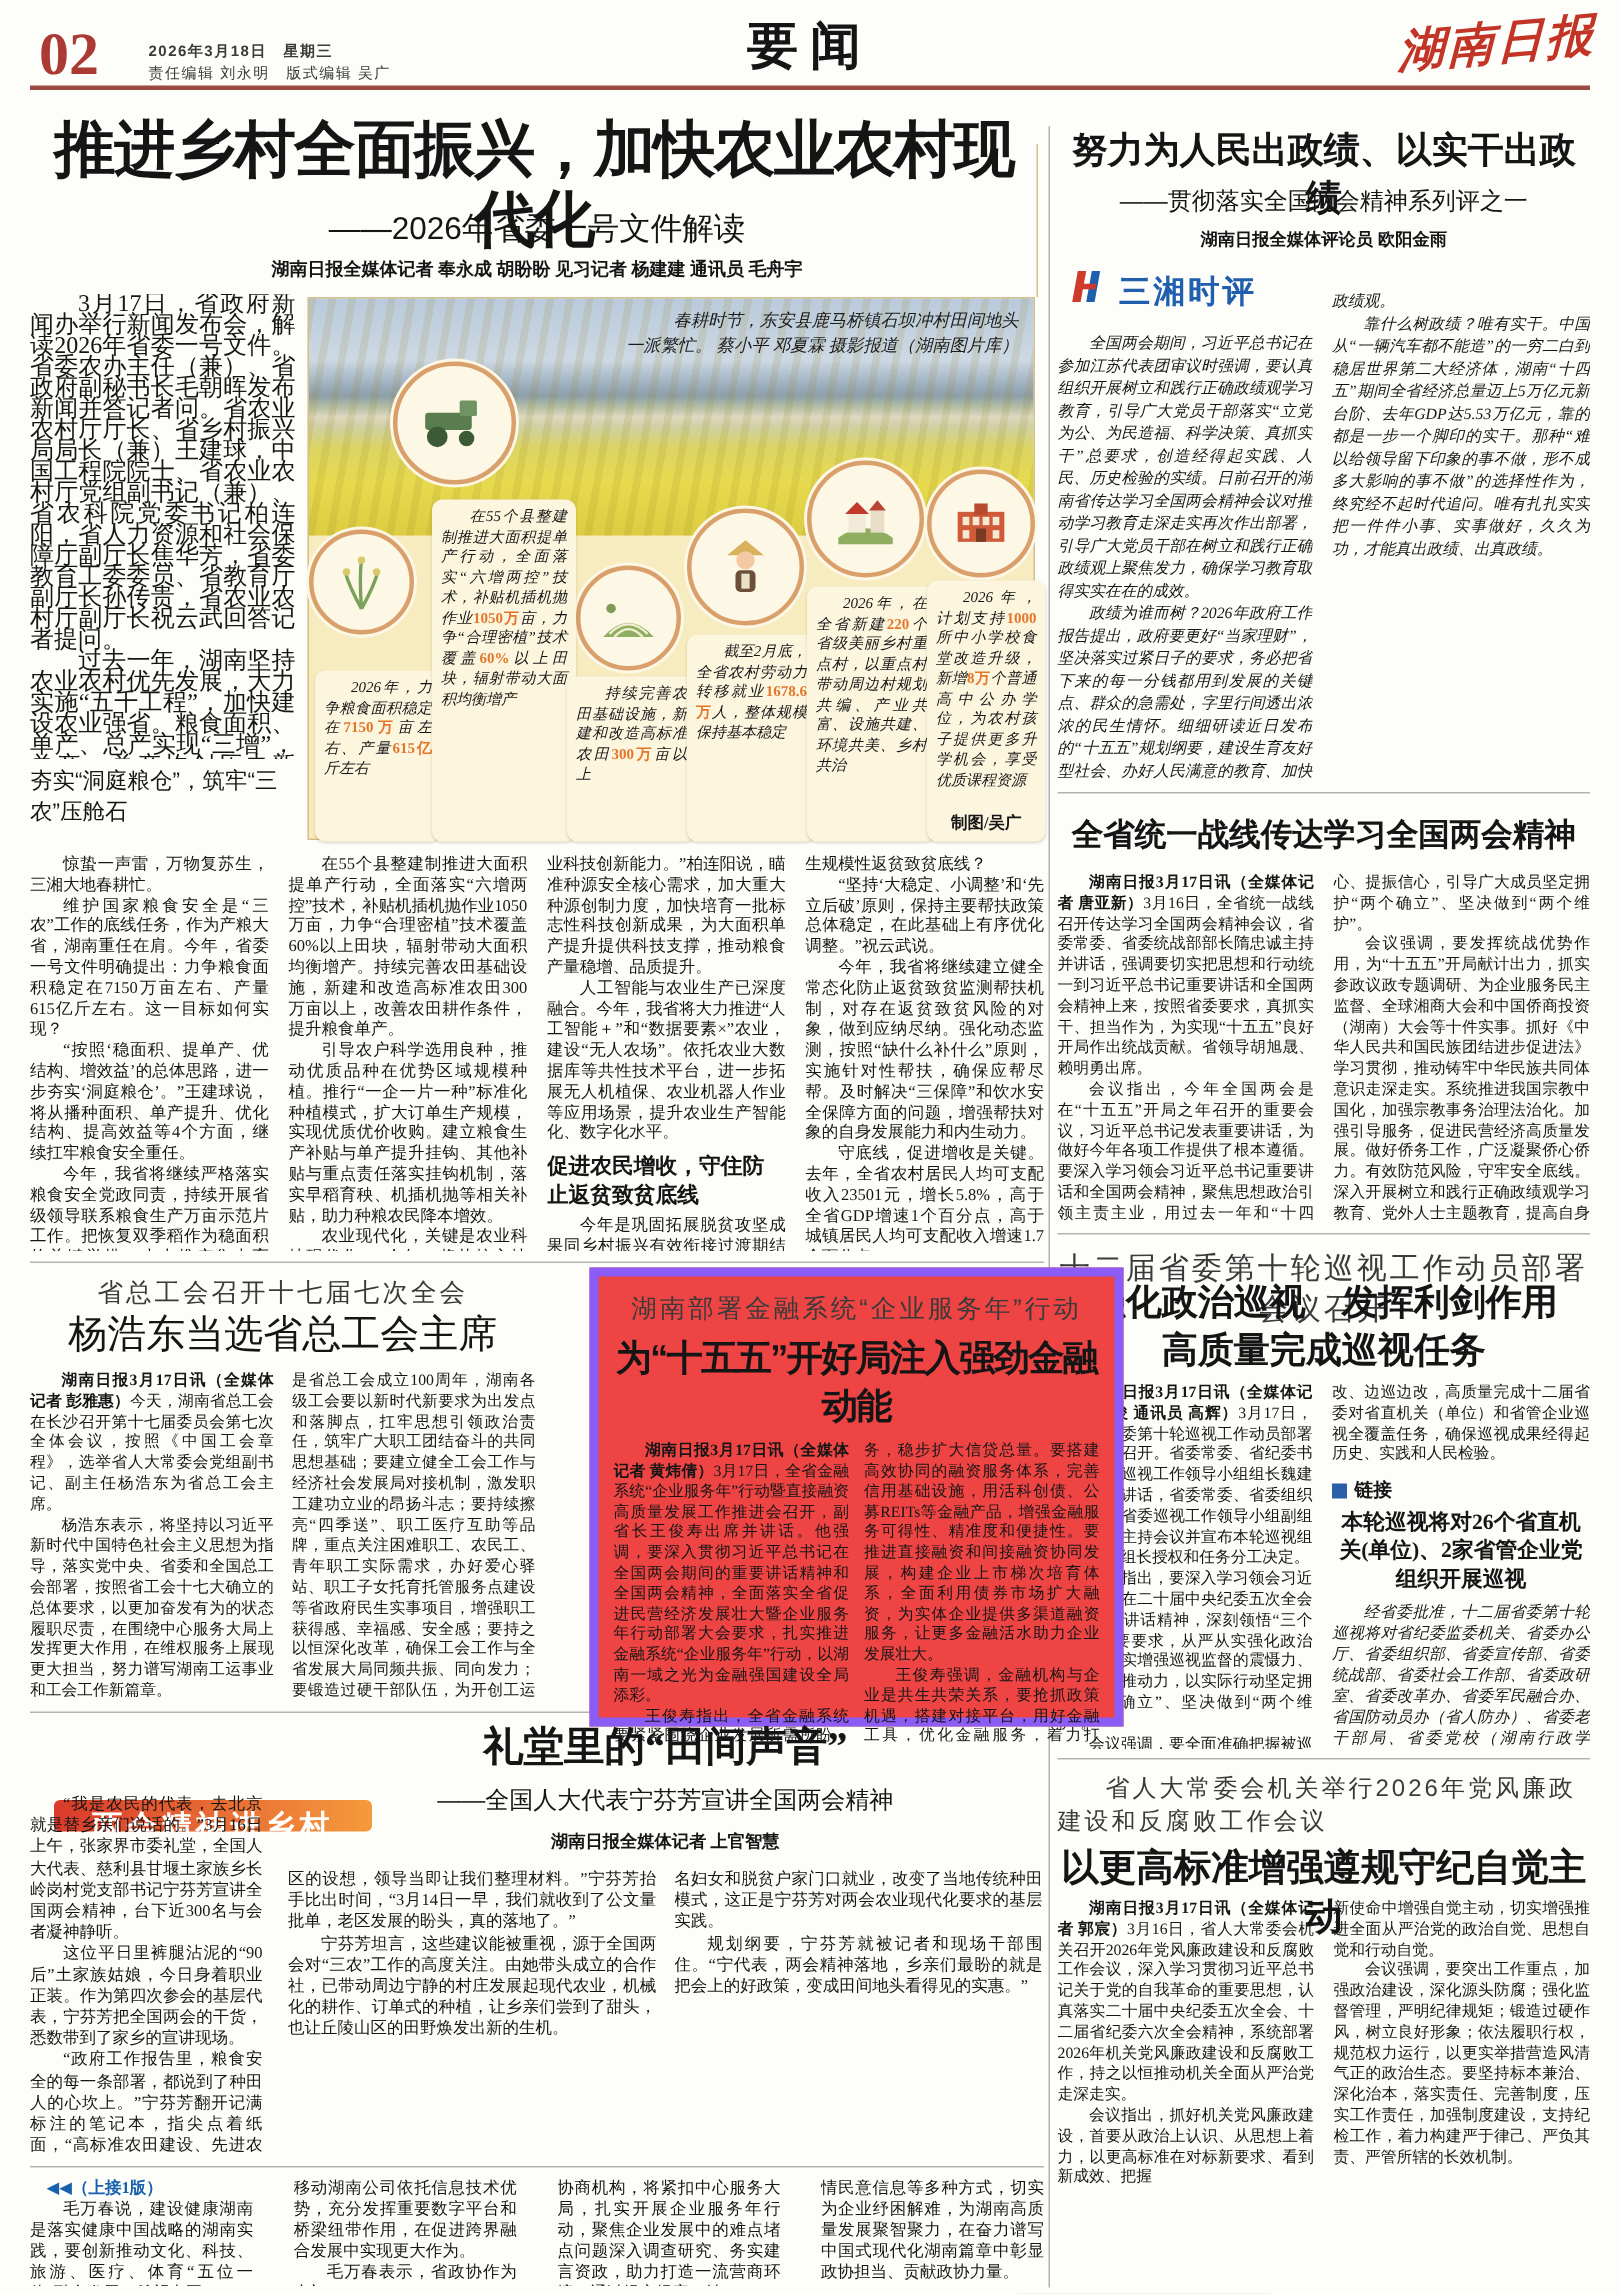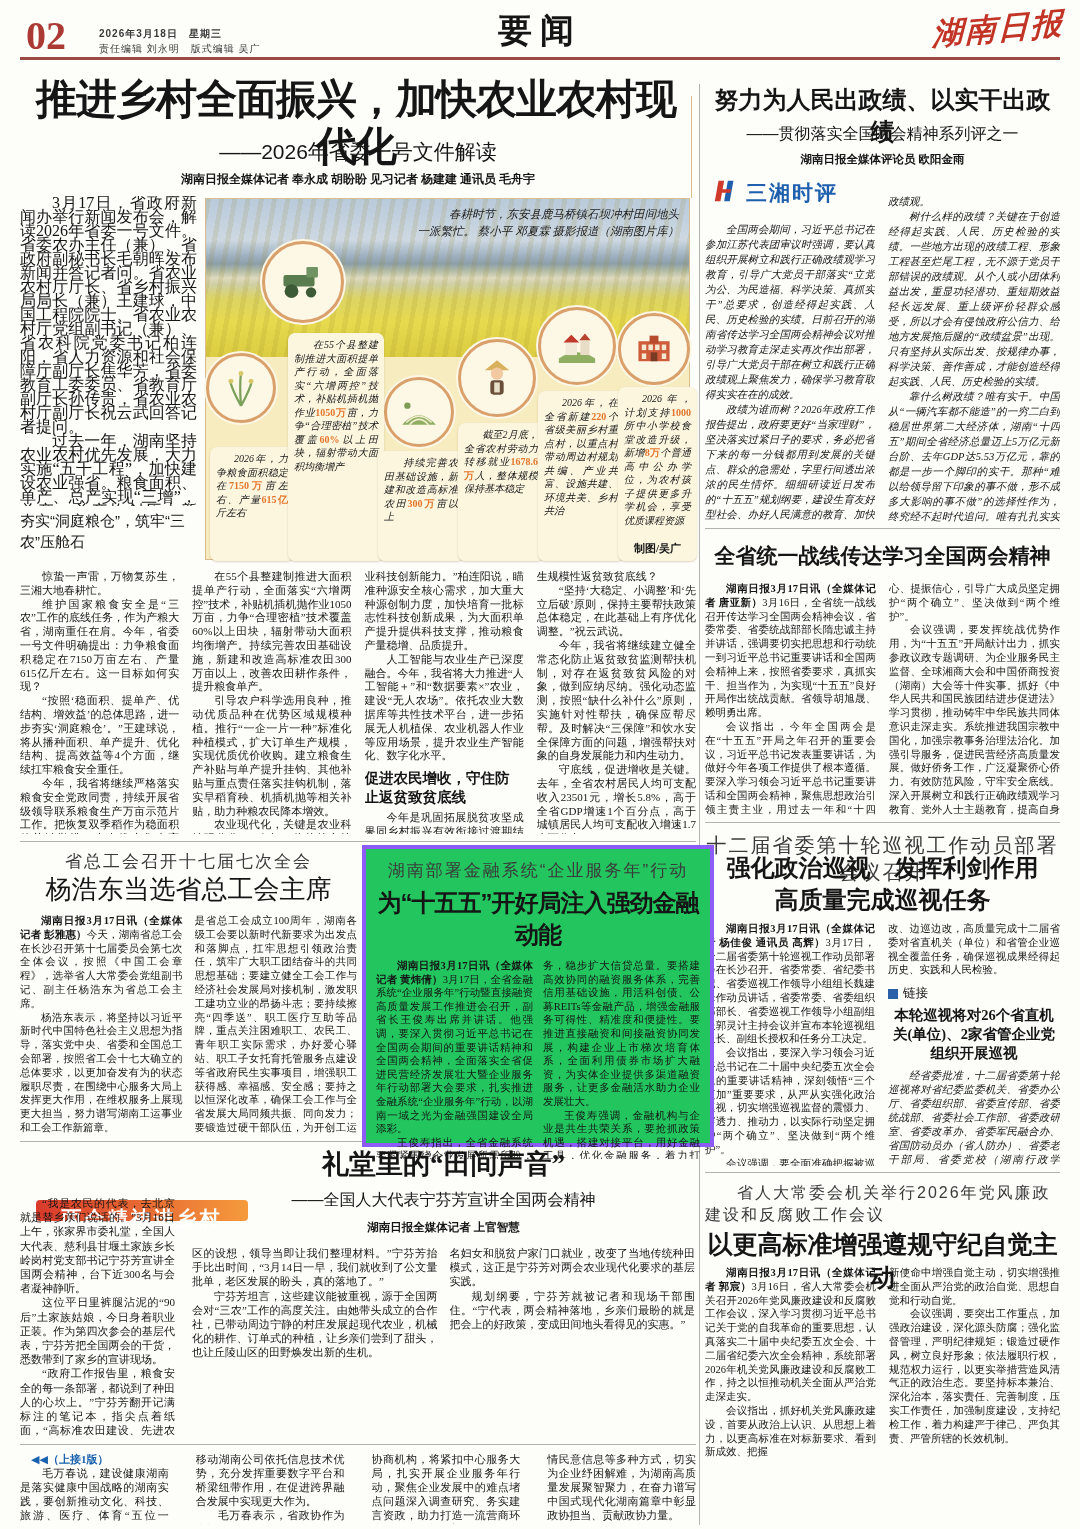--- a/index.html
+++ b/index.html
@@ -31,23 +31,23 @@
   .iconcirc{position:absolute;border-radius:50%;background:#fdf7e6;border:3px solid #d9a06b;
      box-shadow:0 0 0 2px #fdf7e6;display:flex;align-items:center;justify-content:center;}
   .caption{position:absolute;right:10px;top:7px;width:305px;text-align:right;
      font-size:11.5px;line-height:17px;font-style:italic;color:#1c1c1c;}
   .credit{position:absolute;right:8px;bottom:3px;font-weight:bold;font-size:11px;}
   
   #sx-badge{display:flex;align-items:center;gap:6px;}
   #sx-badge .t{color:#1f5fae;font-weight:bold;font-size:21px;letter-spacing:2px;}
   #village-badge{background:linear-gradient(90deg,#d93a2b,#f59a3c);color:#fff;font-weight:bold;
      font-size:20px;letter-spacing:3px;text-align:center;line-height:36px;border-radius:4px;}
-  .linkmark{display:flex;align-items:center;gap:5px;font-weight:normal;font-size:12.5px;margin:8px 0 4px 0;}
+  .linkmark{display:flex;align-items:center;gap:5px;font-weight:bold;font-size:12.5px;margin:8px 0 4px 0;}
   .linkmark .sq{width:10px;height:10px;background:#2b5fa8;display:inline-block;}
-  .redbox{border:4px solid #8b5cf6;background:#22c55e;}
+  .redbox{border:6px solid #8b5cf6;background:#ef4444;margin-left:31px;}
   .kicker{color:#3a3a3a;letter-spacing:2px;}
 </style>
 </head>
 <body>
 
 <div id="page">
 
   <div class="abs" style="left:26px;top:12px;font-size:40px;font-weight:bold;color:#aa3a33;">02</div>
   <div class="abs hei" style="left:99px;top:27px;font-size:10px;color:#3a3a3a;font-weight:bold;letter-spacing:1px;"><span>2026年3月18日</span>　<span>星期三</span></div>
   <div class="abs hei" style="left:99px;top:42px;font-size:10px;color:#3a3a3a;letter-spacing:1px;">责任编辑 刘永明　版式编辑 吴广</div>
@@ -188,21 +188,20 @@
           </svg>
       </span>
       <span class="t">三湘时评</span>
     </div>
     <div class="abs body-txt kai" style="left:705px;top:222px;width:170px;height:300px;overflow:hidden;font-size:10.5px;line-height:15px;">
         <p>全国两会期间，习近平总书记在参加江苏代表团审议时强调，要认真组织开展树立和践行正确政绩观学习教育，引导广大党员干部落实“立党为公、为民造福、科学决策、真抓实干”总要求，创造经得起实践、人民、历史检验的实绩。日前召开的湖南省传达学习全国两会精神会议对推动学习教育走深走实再次作出部署，引导广大党员干部在树立和践行正确政绩观上聚焦发力，确保学习教育取得实实在在的成效。</p>
         <p>政绩为谁而树？2026年政府工作报告提出，政府要更好“当家理财”，坚决落实过紧日子的要求，务必把省下来的每一分钱都用到发展的关键点、群众的急需处，字里行间透出浓浓的民生情怀。细细研读近日发布的“十五五”规划纲要，建设生育友好型社会、办好人民满意的教育、加快建设健康中国、积极应对人口老龄化、扎实推进全体人民共同富裕等都被摆在重要位置，这充分说明了：真正的政绩，在百姓热气腾腾的日子里，在于解决好群众的急难愁盼问题。开展好学习教育，首要问题就是树牢造福人民的</p>
       </div>
     <div class="abs body-txt kai" style="left:888px;top:194px;width:172px;height:328px;overflow:hidden;font-size:10.5px;line-height:15px;">
         <p class="ni">政绩观。</p>
-        <p>树什么样的政绩？关键在于创造经得起实践、人民、历史检验的实绩。一些地方出现的政绩工程、形象工程甚至烂尾工程，无不源于党员干部错误的政绩观。从个人或小团体利益出发，重显功轻潜功、重短期效益轻长远发展、重上级评价轻群众感受，所以才会有侵蚀政府公信力、给地方发展拖后腿的“政绩盆景”出现。只有坚持从实际出发、按规律办事，科学决策、善作善成，才能创造经得起实践、人民、历史检验的实绩。</p>
         <p>靠什么树政绩？唯有实干。中国从“一辆汽车都不能造”的一穷二白到稳居世界第二大经济体，湖南“十四五”期间全省经济总量迈上5万亿元新台阶、去年GDP达5.53万亿元，靠的都是一步一个脚印的实干。那种“难以给领导留下印象的事不做，形不成多大影响的事不做”的选择性作为，终究经不起时代追问。唯有扎扎实实把一件件小事、实事做好，久久为功，才能真出政绩、出真政绩。</p>
       </div>
   </div>
 
   <div>
     <div class="abs hei ctr" style="left:705px;top:542px;width:355px;font-size:21px;font-weight:bold;">全省统一战线传达学习全国两会精神</div>
     <div class="abs flexcols body-txt" style="left:705px;top:582px;width:355px;height:234px;gap:13px;font-size:10.5px;line-height:13.8px;">
       <div>
           <p><b>湖南日报3月17日讯（全媒体记者 唐亚新）</b>3月16日，全省统一战线召开传达学习全国两会精神会议，省委常委、省委统战部部长隋忠诚主持并讲话，强调要切实把思想和行动统一到习近平总书记重要讲话和全国两会精神上来，按照省委要求，真抓实干、担当作为，为实现“十五五”良好开局作出统战贡献。省领导胡旭晟、赖明勇出席。</p>
           <p>会议指出，今年全国两会是在“十五五”开局之年召开的重要会议，习近平总书记发表重要讲话，为做好今年各项工作提供了根本遵循。要深入学习领会习近平总书记重要讲话和全国两会精神，聚焦思想政治引领主责主业，用过去一年和“十四五”时期重大成就凝聚人</p>

